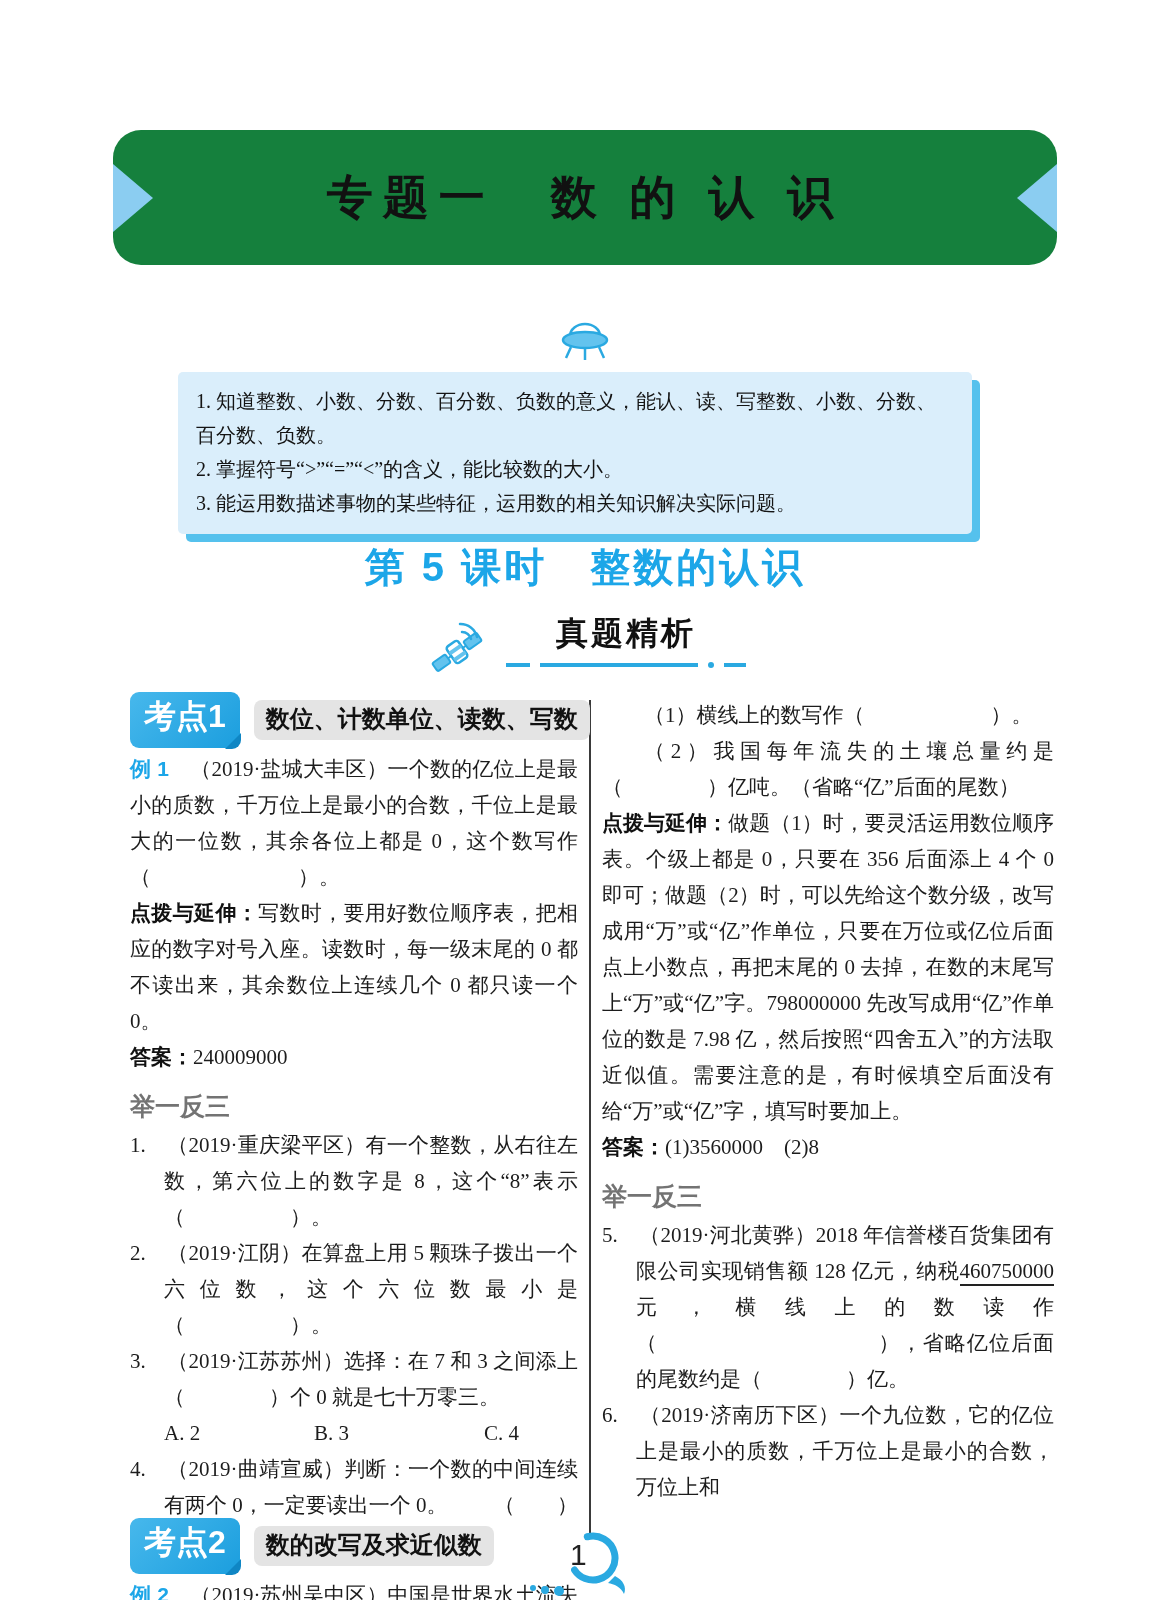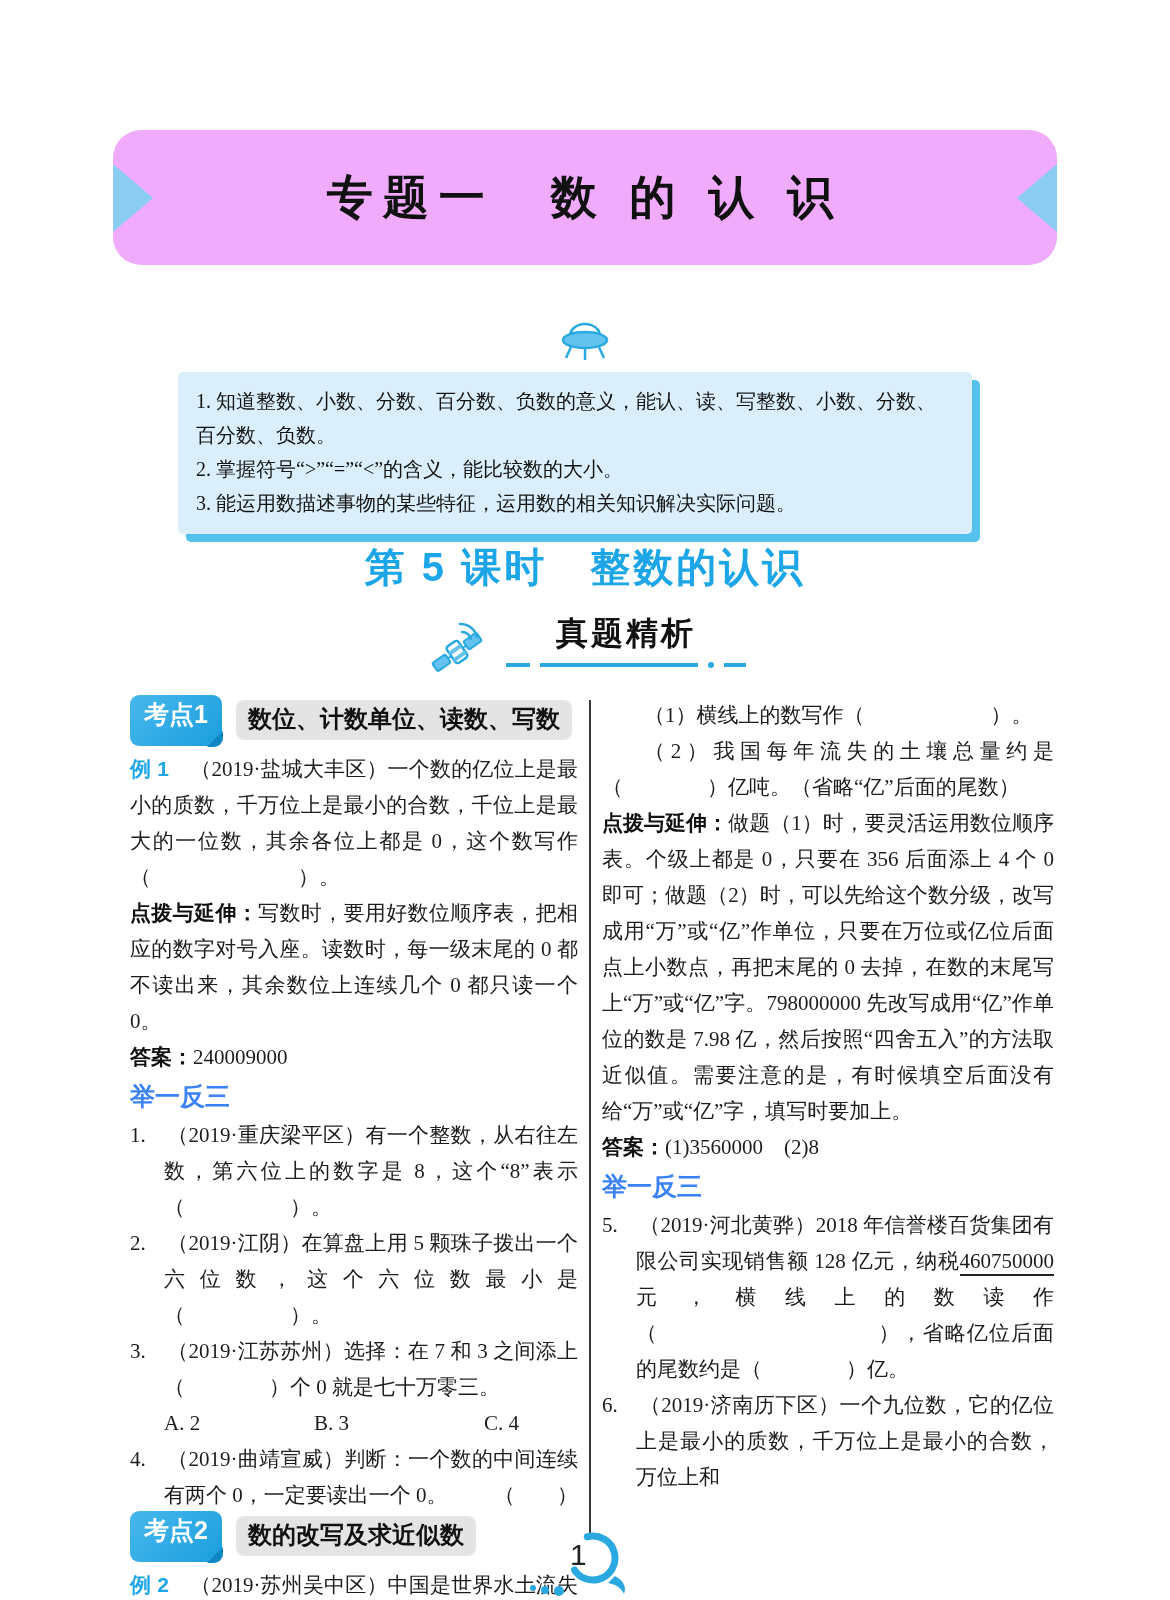--- a/index.html
+++ b/index.html
@@ -4,21 +4,21 @@
 <style>
   html,body { margin:0; padding:0; background:#ffffff; }
   .page {
     position:relative; width:1170px; height:1600px; background:#ffffff;
     font-family:"Liberation Serif","DejaVu Serif",serif; color:#1c1c1c; overflow:hidden;
   }
 
   
   .banner {
     position:absolute; left:113px; top:130px; width:944px; height:135px;
-    background:#f0abfc; border-radius:28px;
+    background:#15803d; border-radius:28px;
     display:flex; align-items:center; justify-content:center;
   }
   .banner-arrow { position:absolute; top:50%; transform:translateY(-50%); width:0; height:0; }
   .banner-arrow.left  { left:0;  border-top:34px solid transparent; border-bottom:34px solid transparent; border-left:40px solid #8bcdf1; }
   .banner-arrow.right { right:0; border-top:34px solid transparent; border-bottom:34px solid transparent; border-right:40px solid #8bcdf1; }
   .banner-title {
     font-family:"Liberation Sans","DejaVu Sans",sans-serif; font-weight:bold;
     font-size:46px; letter-spacing:10px; color:#111;
   }
 
@@ -50,40 +50,40 @@
 
   
   .col { position:absolute; top:697px; }
   .col-left  { left:130px; width:448px; }
   .col-right { left:602px; width:452px; }
   .divider { position:absolute; left:589px; top:700px; width:2px; height:838px; background:#3a3a3a; }
 
   .kaodian-row { display:flex; align-items:center; gap:14px; margin:2px 0 10px 0; height:42px; }
   .kd-badge {
     position:relative; background:linear-gradient(135deg,#47b8ec,#1b9ede); color:#fff;
-    font-family:"Liberation Sans","DejaVu Sans",sans-serif; font-weight:bold; font-size:25px;
-    padding:3px 14px 15px 14px; border-radius:9px; white-space:nowrap;
+    font-family:"Liberation Sans","DejaVu Sans",sans-serif; font-weight:bold; font-size:32px;
+    padding:3px 14px 9px 14px; border-radius:9px; white-space:nowrap;
   }
   .kd-badge::after {
     content:""; position:absolute; right:-1px; bottom:-1px; width:0; height:0;
     border-bottom:16px solid #0f86c4; border-left:16px solid transparent;
     border-bottom-right-radius:9px;
   }
   .kd-label {
     background:#e4e4e4; border-radius:8px; white-space:nowrap;
     font-family:"Liberation Sans","DejaVu Sans",sans-serif; font-weight:bold; font-size:24px;
     padding:3px 12px 5px 12px; color:#111;
   }
 
   .para { font-size:21px; line-height:36px; text-align:justify; margin:0; }
   .ex-tag { color:#1ca6e8; font-family:"Liberation Sans","DejaVu Sans",sans-serif; font-weight:bold; }
   .tip-label, .ans-label { font-family:"Liberation Sans","DejaVu Sans",sans-serif; font-weight:bold; color:#111; }
   .julian {
-    color:#3b82f6; font-family:Liberation Serif, serif; font-weight:bold;
-    font-size:25px; margin:5px 0 4px 0;
+    color:#737373; font-family:Liberation Serif, serif; font-weight:bold;
+    font-size:25px; margin:15px 0 4px 0;
   }
   .qitem { font-size:21px; line-height:36px; text-align:justify; padding-left:34px; text-indent:-34px; margin:0; }
   .options { display:flex; padding-left:34px; font-size:21px; line-height:36px; }
   .options span:nth-child(1){ width:150px; } .options span:nth-child(2){ width:170px; }
   .q-indent { text-indent:2em; }
   .u { border-bottom:2px solid #222; padding-bottom:1px; }
   .bracket-right { float:right; }
 
   
   .footer { position:absolute; top:1532px; left:0; width:100%; display:flex; justify-content:center; }

